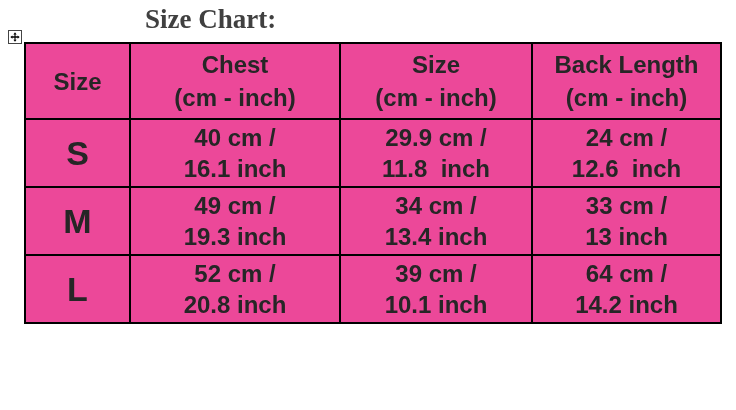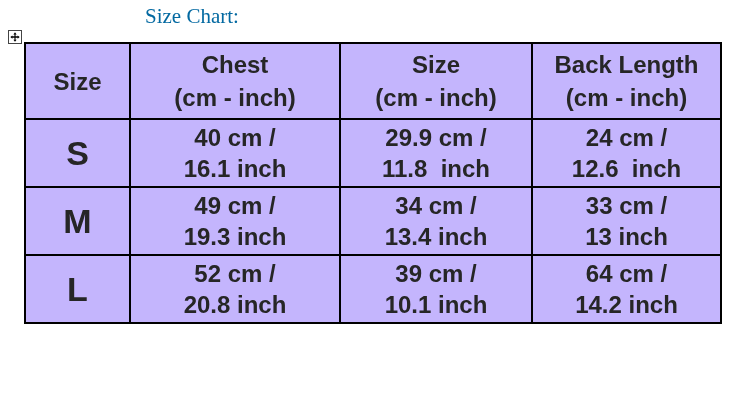--- a/index.html
+++ b/index.html
@@ -9,23 +9,23 @@
     background: #ffffff;
     font-family: "Liberation Sans", sans-serif;
     color: #262626;
     overflow: hidden;
   }
   .doc-title {
     position: absolute;
     left: 145px;
     top: 4px;
     font-family: "Liberation Serif", serif;
-    font-weight: normal;
-    font-size: 21px;
-    color: #0369a1;
+    font-weight: bold;
+    font-size: 27px;
+    color: #404040;
     white-space: pre;
   }
   .move-handle {
     position: absolute;
     left: 8px;
     top: 30px;
     width: 14px;
     height: 14px;
     border: 1px solid #444444;
     background: #ffffff;
@@ -35,21 +35,21 @@
     z-index: 2;
   }
   .move-handle svg { display: block; }
   table.size-chart {
     position: absolute;
     left: 24px;
     top: 42px;
     width: 696px;
     border-collapse: collapse;
     table-layout: fixed;
-    background: #c4b5fd;
+    background: #ec4899;
   }
   .size-chart th, .size-chart td {
     border: 2px solid #000000;
     text-align: center;
     vertical-align: middle;
     font-weight: bold;
     color: #262626;
     padding: 2px 2px;
   }
   .size-chart col.c-size { width: 105px; }

